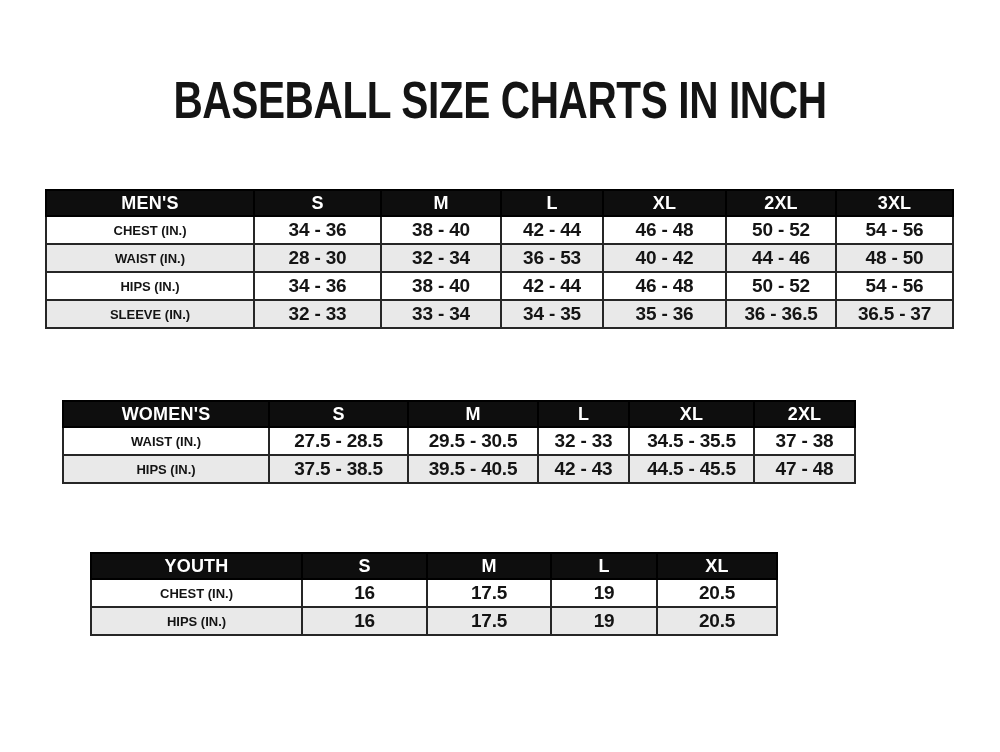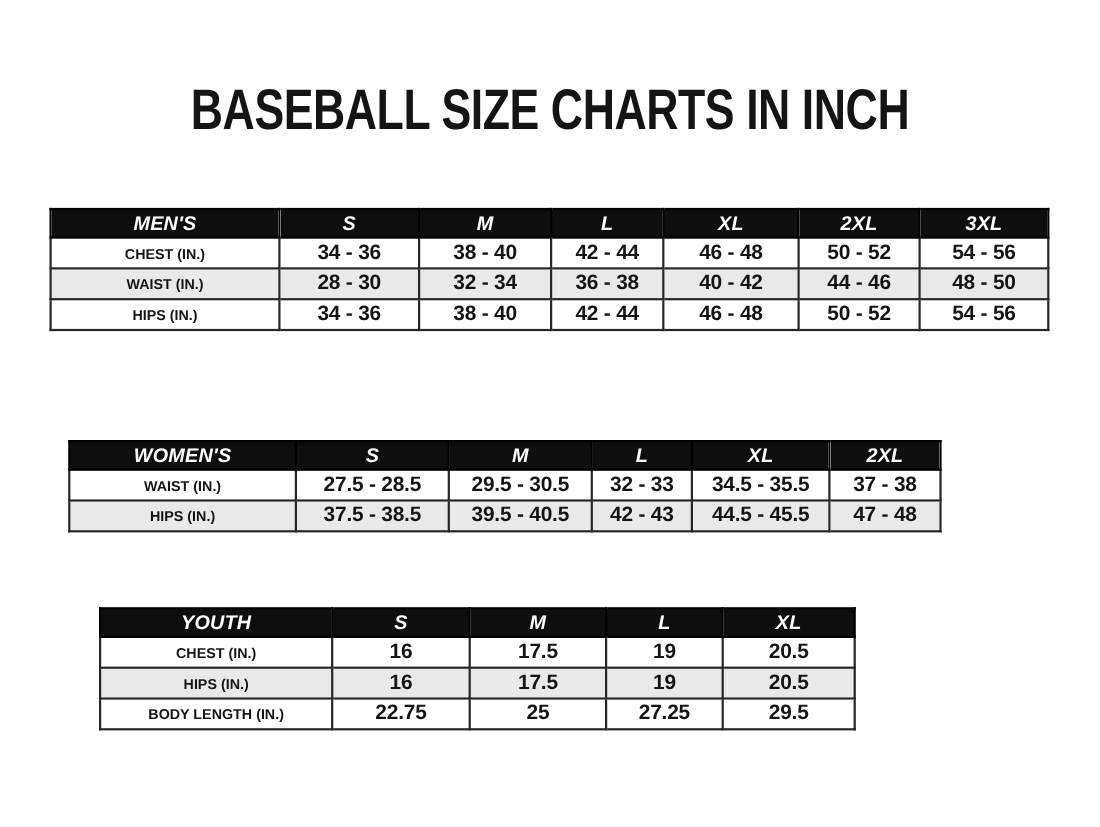--- a/index.html
+++ b/index.html
@@ -29,21 +29,20 @@
   .tbl th,.tbl td{
     border:2px solid var(--border);
     text-align:center;vertical-align:middle;
     font-weight:700;color:var(--text);
     padding:0;overflow:hidden;white-space:nowrap;
   }
   .tbl thead th{
     background:var(--header-bg);color:var(--header-text);
     height:26px;font-size:18px;letter-spacing:0.2px;
     border-color:#000;
-    font-style:italic;
   }
   .tbl tbody th{font-size:13px;height:28px;}
   .tbl tbody td{font-size:19px;height:28px;letter-spacing:-0.2px;}
   .tbl tbody tr:nth-child(odd){background:var(--row-bg);}
   .tbl tbody tr:nth-child(even){background:var(--row-alt-bg);}
   #tbl-mens{left:45px;top:189px;}
   #tbl-womens{left:62px;top:400px;}
   #tbl-youth{left:45px;top:552px;padding-left:45px;}
 </style>
 </head>
@@ -82,33 +81,42 @@
             <td>38 - 40</td>
             <td>42 - 44</td>
             <td>46 - 48</td>
             <td>50 - 52</td>
             <td>54 - 56</td>
           </tr>
           <tr>
             <th>WAIST (IN.)</th>
             <td>28 - 30</td>
             <td>32 - 34</td>
-            <td>36 - 38</td>
+            <td>36 - 53</td>
             <td>40 - 42</td>
             <td>44 - 46</td>
             <td>48 - 50</td>
           </tr>
           <tr>
             <th>HIPS (IN.)</th>
             <td>34 - 36</td>
             <td>38 - 40</td>
             <td>42 - 44</td>
             <td>46 - 48</td>
             <td>50 - 52</td>
             <td>54 - 56</td>
+          </tr>
+          <tr>
+            <th>SLEEVE (IN.)</th>
+            <td>32 - 33</td>
+            <td>33 - 34</td>
+            <td>34 - 35</td>
+            <td>35 - 36</td>
+            <td>36 - 36.5</td>
+            <td>36.5 - 37</td>
           </tr>
         </tbody>
     </table>
   </section>
 
   <section class="tbl" id="tbl-womens">
     <table style="width:792px">
       <colgroup>
         <col style="width:206px">
           <col style="width:139px">
@@ -174,24 +182,17 @@
             <td>19</td>
             <td>20.5</td>
           </tr>
           <tr>
             <th>HIPS (IN.)</th>
             <td>16</td>
             <td>17.5</td>
             <td>19</td>
             <td>20.5</td>
           </tr>
-          <tr>
-            <th>BODY LENGTH (IN.)</th>
-            <td>22.75</td>
-            <td>25</td>
-            <td>27.25</td>
-            <td>29.5</td>
-          </tr>
         </tbody>
     </table>
   </section>
 
 </main>
 
 </body></html>

